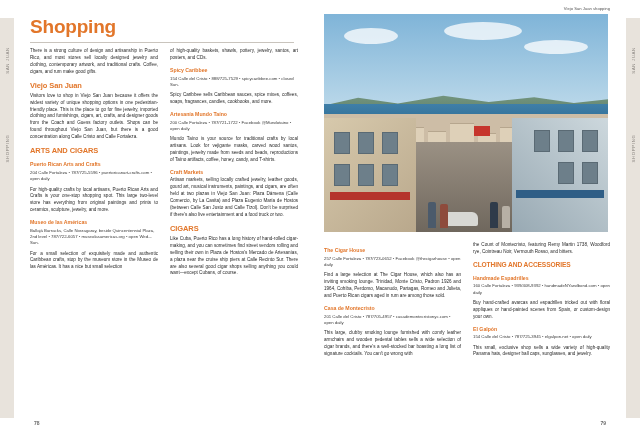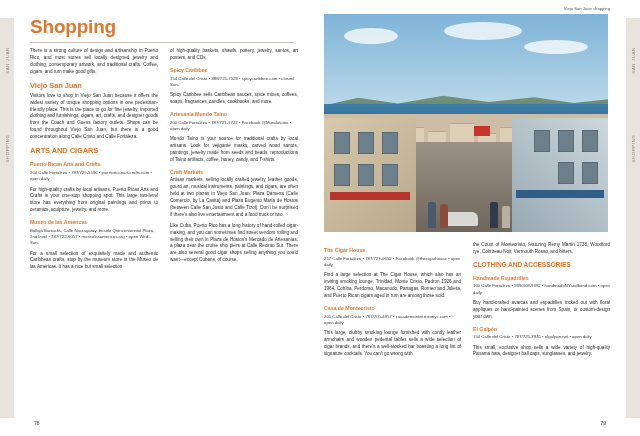--- a/index.html
+++ b/index.html
@@ -256,20 +256,21 @@
       <p class="meta">154 Calle del Cristo • 888/725-7529 • spicycaribbee.com • closed Sun.</p>
       <p>Spicy Caribbee sells Caribbean sauces, spice mixes, coffees, soaps, fragrances, candles, cookbooks, and more.</p>
 
       <div class="sub-head">Artesanía Mundo Taíno</div>
       <p class="meta">200 Calle Fortaleza • 787/721-1722 • Facebook @Mundotaino • open daily</p>
       <p>Mundo Taíno is your source for traditional crafts by local artisans. Look for vejigante masks, carved wood santos, paintings, jewelry made from seeds and beads, reproductions of Taíno artifacts, coffee, honey, candy, and T-shirts.</p>
 
       <div class="sub-head">Craft Markets</div>
       <p>Artisan markets, selling locally crafted jewelry, leather goods, gourd art, musical instruments, paintings, and cigars, are often held at two plazas in Viejo San Juan: Plaza Dársena (Calle Comercio, by La Casita) and Plaza Eugenio María de Hostos (between Calle San Justo and Calle Tizol). Don't be surprised if there's also live entertainment and a food truck or two.</p>
 
+      <div class="sec-head">CIGARS</div>
       <p>Like Cuba, Puerto Rico has a long history of hand-rolled cigar-making, and you can sometimes find street vendors rolling and selling their own in Plaza de Hostos's Mercado de Artesanías, a plaza near the cruise ship piers at Calle Recinto Sur. There are also several good cigar shops selling anything you could want—except Cubans, of course.</p>
     </div>
 
     <div class="pagenum pagenum-left">78</div>
   </div>
 
   <div class="right-page">
 
     <div class="photo-caption">Viejo San Juan shopping</div>
 

